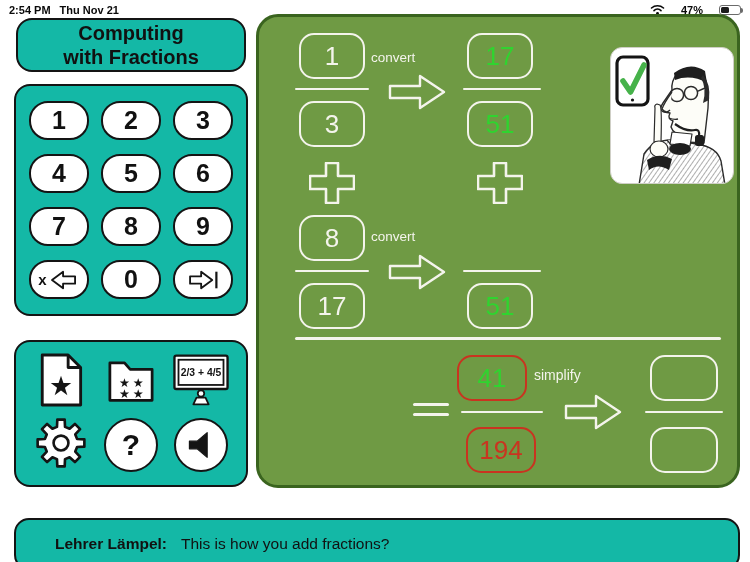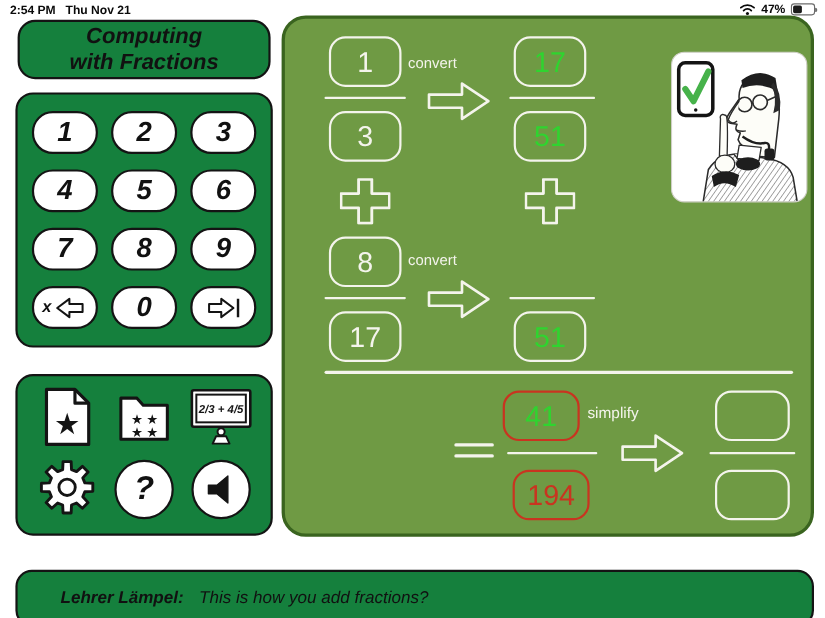--- a/index.html
+++ b/index.html
@@ -14,29 +14,29 @@
   *{margin:0;padding:0;box-sizing:border-box;}
   html,body{width:750px;height:562px;background:#fff;overflow:hidden;
     font-family:"Liberation Sans","DejaVu Sans",sans-serif;color:var(--ink);}
   .stage{position:relative;width:750px;height:396px;background:#fff;}
 
   
   .status-bar{position:absolute;left:0;top:0;width:750px;height:20px;
     display:flex;justify-content:space-between;align-items:center;
     padding:0 9px;font-size:11px;font-weight:600;color:#0a0a0a;}
   .status-left{display:flex;gap:9px;align-items:center;}
-  .status-right{display:flex;gap:5px;}
+  .status-right{display:flex;gap:16px;align-items:center;}
   .battery{width:22px;height:10.5px;border:1.2px solid #6b6b6b;border-radius:3px;
     position:relative;display:flex;align-items:center;padding:1px;}
   .battery-fill{height:100%;width:47%;background:#1b1b1b;border-radius:1.5px;}
   .battery-nub{position:absolute;right:-3.2px;top:2.6px;width:2px;height:4.4px;
     background:#6b6b6b;border-radius:0 2px 2px 0;}
 
   
-  .card{position:absolute;background:#15803d;border:2.5px solid #141414;border-radius:16px;font-style:italic;}
+  .card{position:absolute;background:#14b8a6;border:2.5px solid #141414;border-radius:16px;}
   .title-card{left:16px;top:18px;width:230px;height:54px;display:flex;
     flex-direction:column;justify-content:center;align-items:center;
     font-size:20px;font-weight:bold;line-height:1.22;}
 
   
   .keypad-card{left:14px;top:84px;width:234px;height:232px;
     display:grid;grid-template-columns:repeat(3,1fr);grid-auto-rows:1fr;
     gap:14px 12px;padding:15px 13px;}
   .key{border:2.5px solid #141414;border-radius:19px;background:#fff;
     display:flex;align-items:center;justify-content:center;

